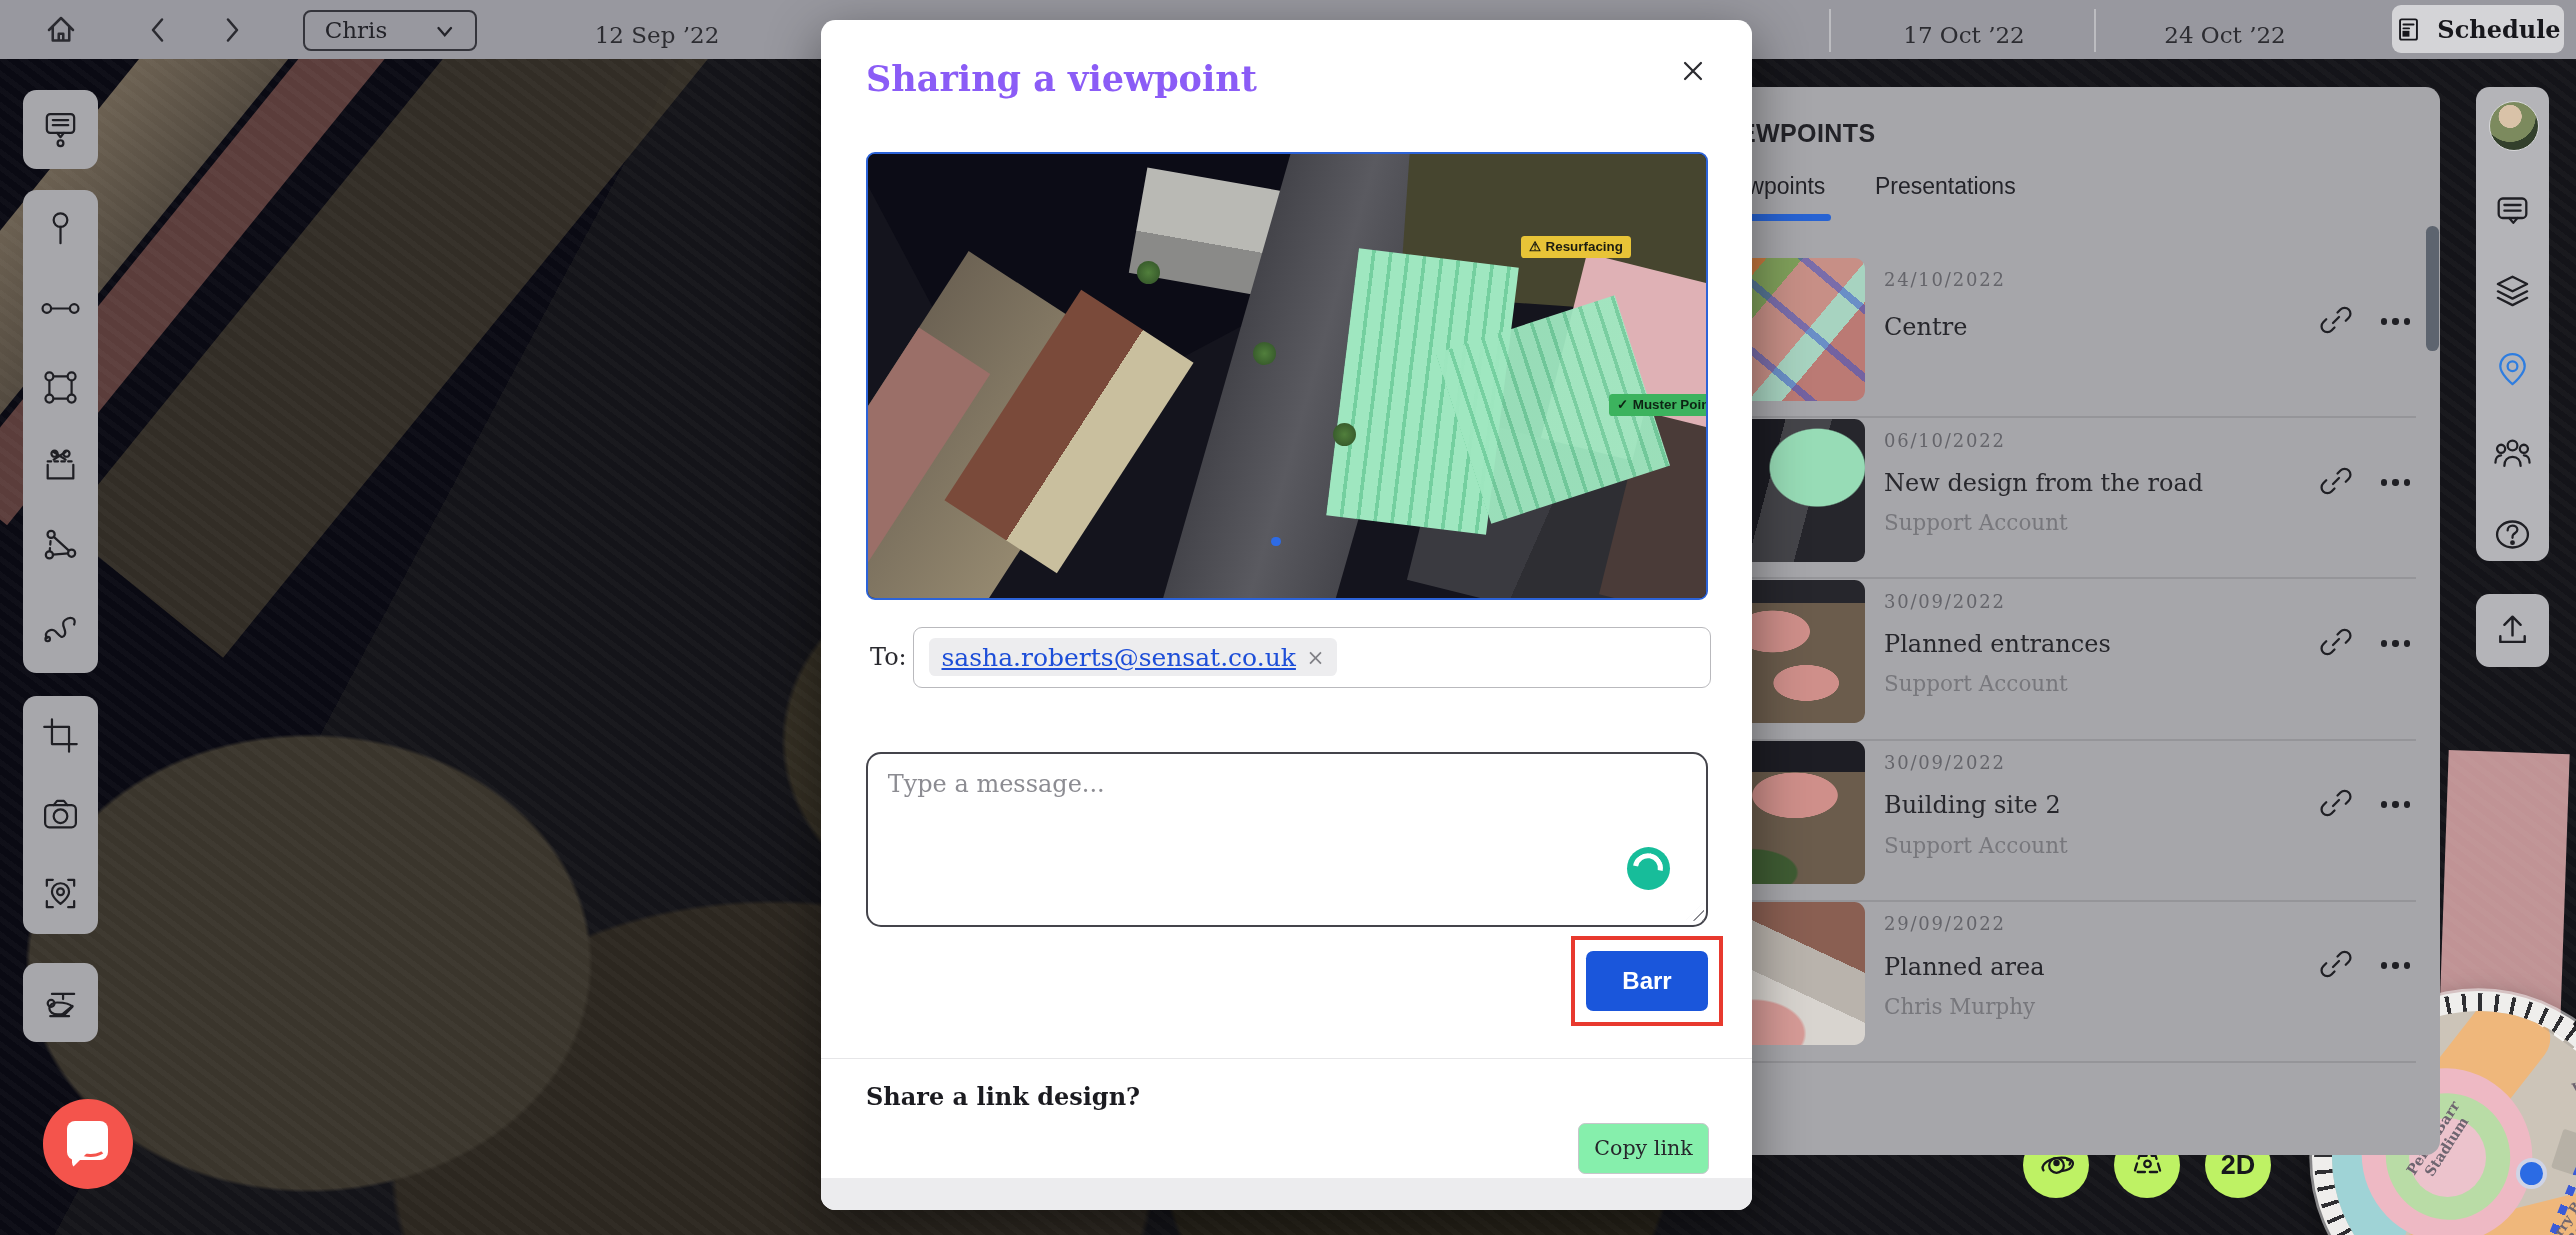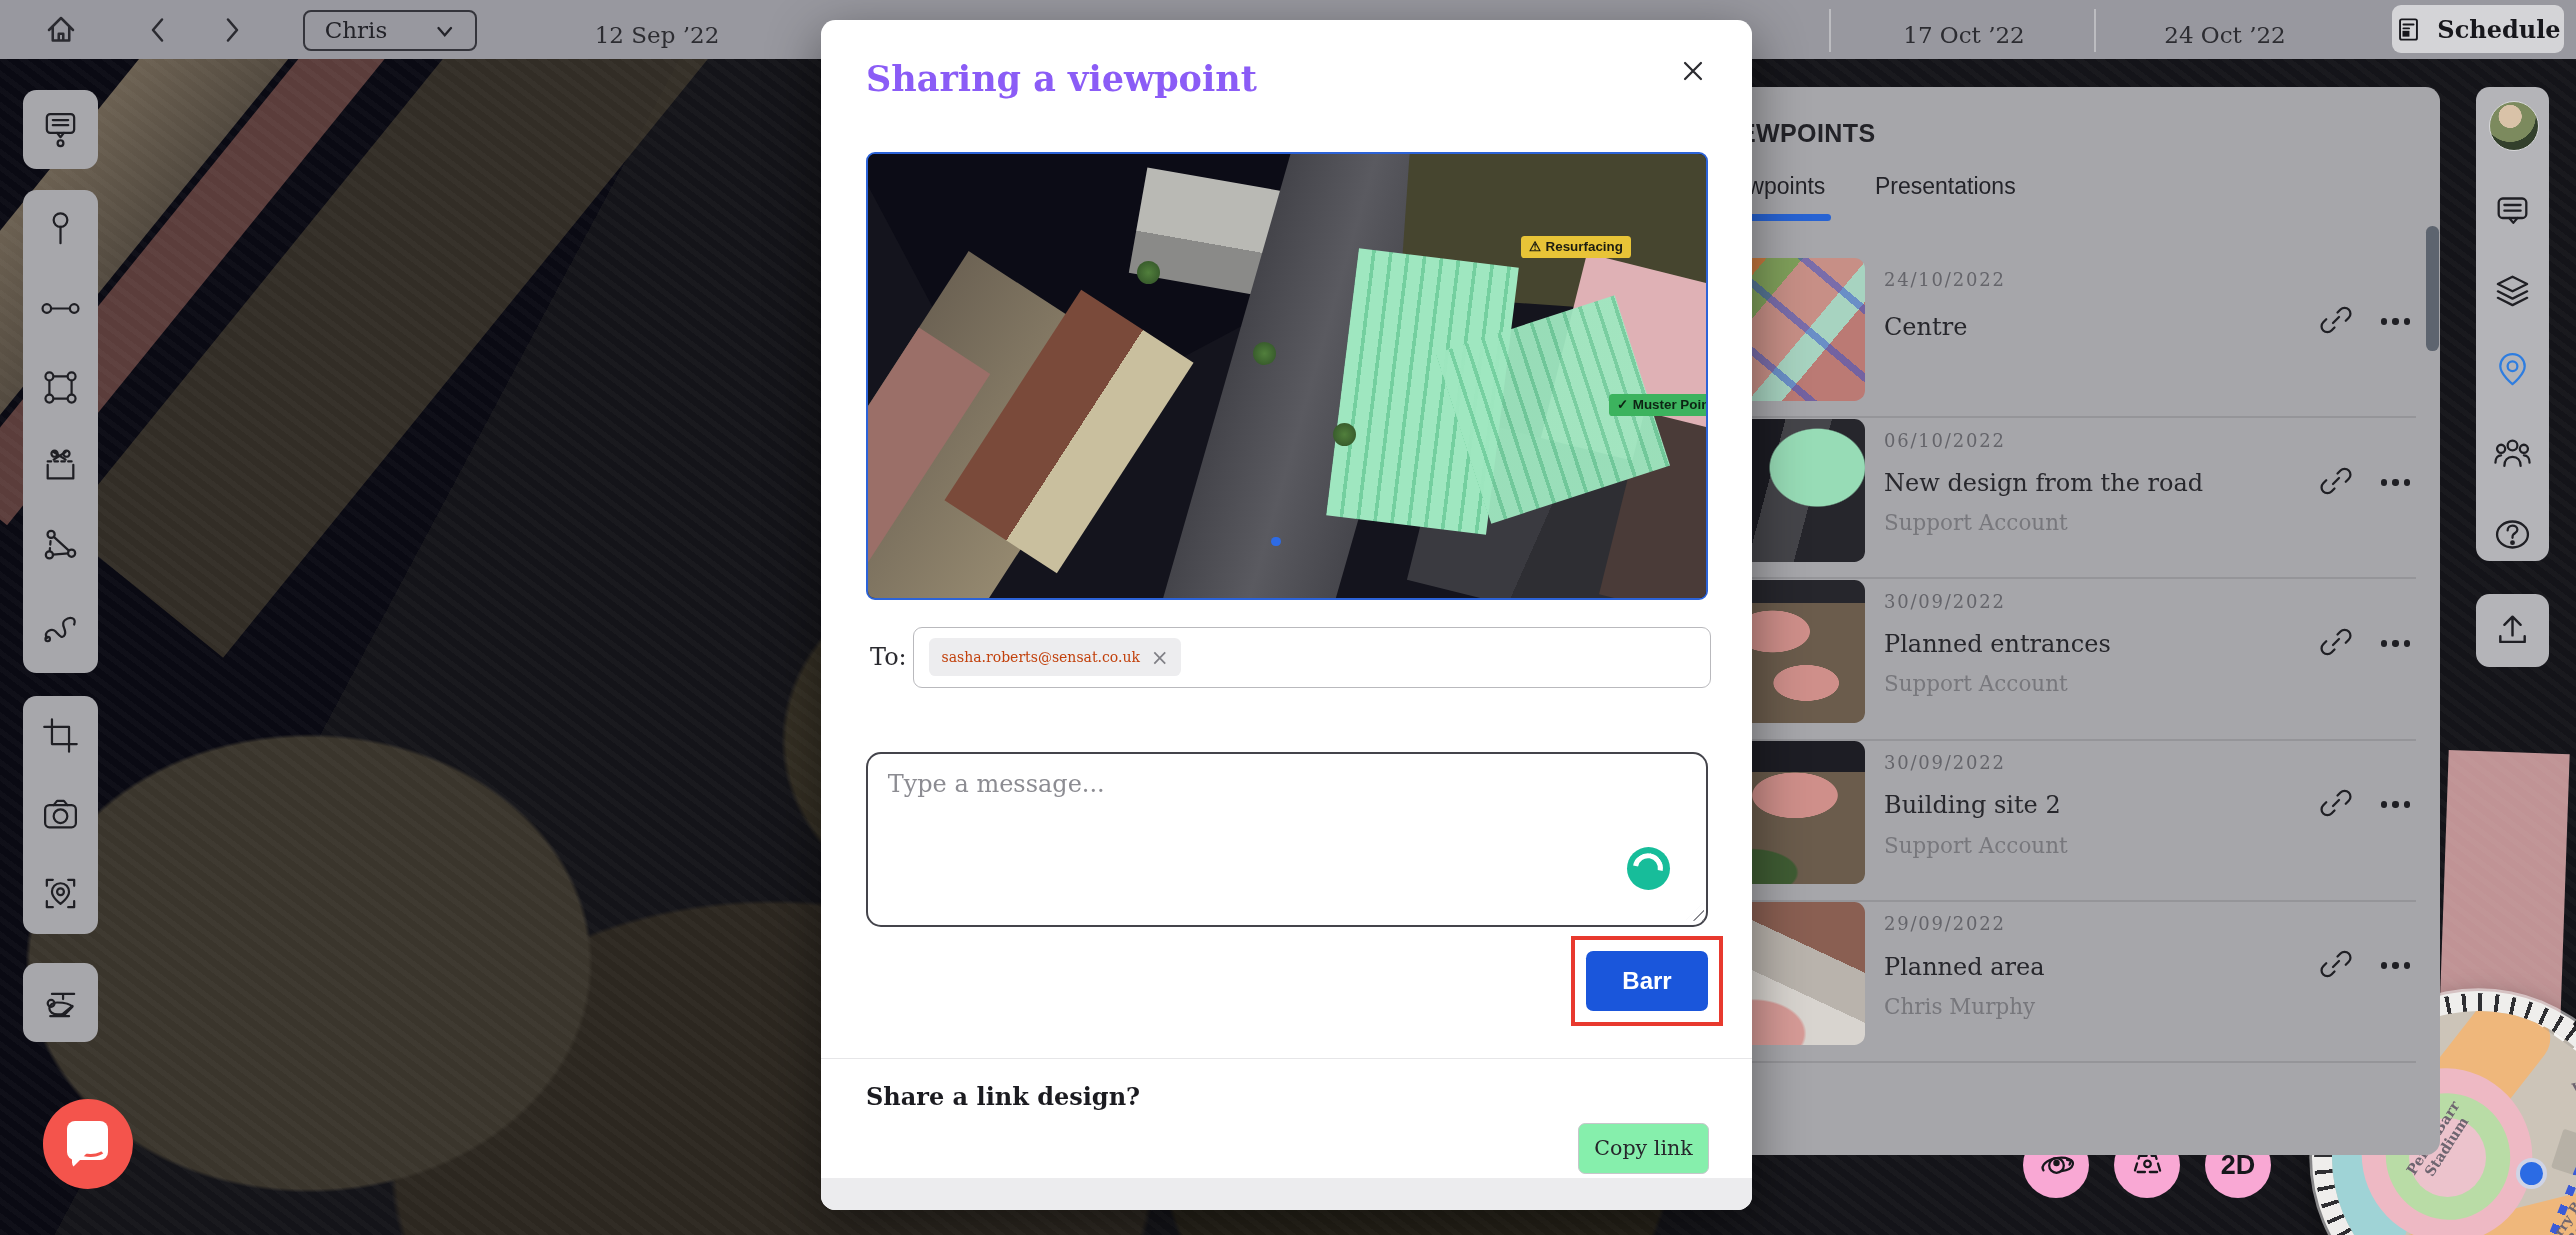--- a/index.html
+++ b/index.html
@@ -87,21 +87,21 @@
   .rail-btn{left:0;width:73px;height:79px;display:flex;align-items:center;justify-content:center;}
   .rail-btn svg{width:39px;height:39px;stroke:#1f1f24;stroke-width:2.8;fill:none;
     stroke-linecap:round;stroke-linejoin:round;}
   #avatar{left:12.5px;top:14.3px;width:48px;height:48px;border-radius:50%;border:1.8px solid #d8d8da;
     background:radial-gradient(circle at 42% 30%,#d9c2a8 0 26%,#7c8a5e 27% 58%,#33402c 59%);}
   #upload-btn{left:2476px;top:594px;width:73px;height:73px;background:#b4b4b8;border-radius:13.4px;z-index:10;
     display:flex;align-items:center;justify-content:center;}
   #upload-btn svg{width:39px;height:39px;stroke:#1f1f24;stroke-width:3;fill:none;stroke-linecap:round;stroke-linejoin:round;}
 
   
-  .mapctl{top:1132px;width:66px;height:66px;border-radius:50%;background:#f9a8d4;z-index:8;
+  .mapctl{top:1132px;width:66px;height:66px;border-radius:50%;background:#bef264;z-index:8;
     display:flex;align-items:center;justify-content:center;}
   .mapctl svg{width:39px;height:39px;stroke:#17171c;stroke-width:2.8;fill:none;stroke-linecap:round;stroke-linejoin:round;}
   #btn-2d span{font-size:27px;font-weight:bold;color:#17171c;}
 
   
   #compass{left:2312px;top:991px;width:333px;height:333px;border-radius:50%;background:#efeeec;z-index:6;
     box-shadow:0 0 0 2.7px rgba(255,255,255,.5),0 9px 27px rgba(0,0,0,.5);}
   #compass .ticks{position:absolute;inset:1.8px;border-radius:50%;
     background:repeating-conic-gradient(rgba(25,25,30,.9) 0 1.4deg,transparent 1.4deg 6deg);
     -webkit-mask:radial-gradient(circle,transparent 0 141px,#000 141px);
@@ -151,21 +151,21 @@
   .pv-tree{width:23px;height:23px;border-radius:50%;background:radial-gradient(#517f3c,#2f4f26);}
   .pv-chip{font-family:"Liberation Sans",sans-serif;font-size:13.4px;font-weight:bold;color:#1d1d10;
     padding:3.6px 8px;border-radius:3.6px;white-space:nowrap;display:flex;align-items:center;gap:4.5px;}
   #pv-resurf{left:653px;top:82px;background:#e8c437;}
   #pv-muster{left:741px;top:240px;background:#3cb35e;color:#0d2413;}
   #pv-dot{left:403px;top:383px;width:9.8px;height:9.8px;border-radius:50%;background:#2e6be4;}
   #to-label{left:49px;top:623px;font-size:24px;color:#2a2a2f;}
   #to-field{left:92px;top:607px;width:798px;height:61px;border:1.8px solid #b9b9bd;border-radius:9px;box-sizing:border-box;}
   #to-chip{left:15px;top:10.7px;height:38px;background:#ededef;border-radius:6.3px;display:flex;align-items:center;
     padding:0 12.5px;gap:10.7px;}
-  #to-chip span{font-size:14px;color:#c2410c;}
+  #to-chip span{font-size:25px;color:#1d4ed8;text-decoration:underline;}
   #to-chip b{font-size:21.5px;font-weight:normal;color:#808086;}
   #msg-box{left:45px;top:732px;width:842px;height:175px;border:2.7px solid #44444b;border-radius:15px;
     box-sizing:border-box;resize:none;padding:16px 19.7px;font-family:"DejaVu Serif",serif;font-size:24px;color:#2a2a2f;}
   #msg-box::placeholder{color:#8c8c92;}
   #resize-h{left:865px;top:883px;width:18px;height:18px;
     background:repeating-linear-gradient(135deg,transparent 0 4.5px,#8a8a90 4.5px 6.3px);
     clip-path:polygon(100% 0,100% 100%,0 100%);}
   #spinner{left:806px;top:827px;width:43px;height:43px;border-radius:50%;}
   #spinner i{position:absolute;inset:6.3px;border-radius:50%;border:5.4px solid transparent;
     border-top-color:#fff;border-right-color:#fff;transform:rotate(-35deg);}

